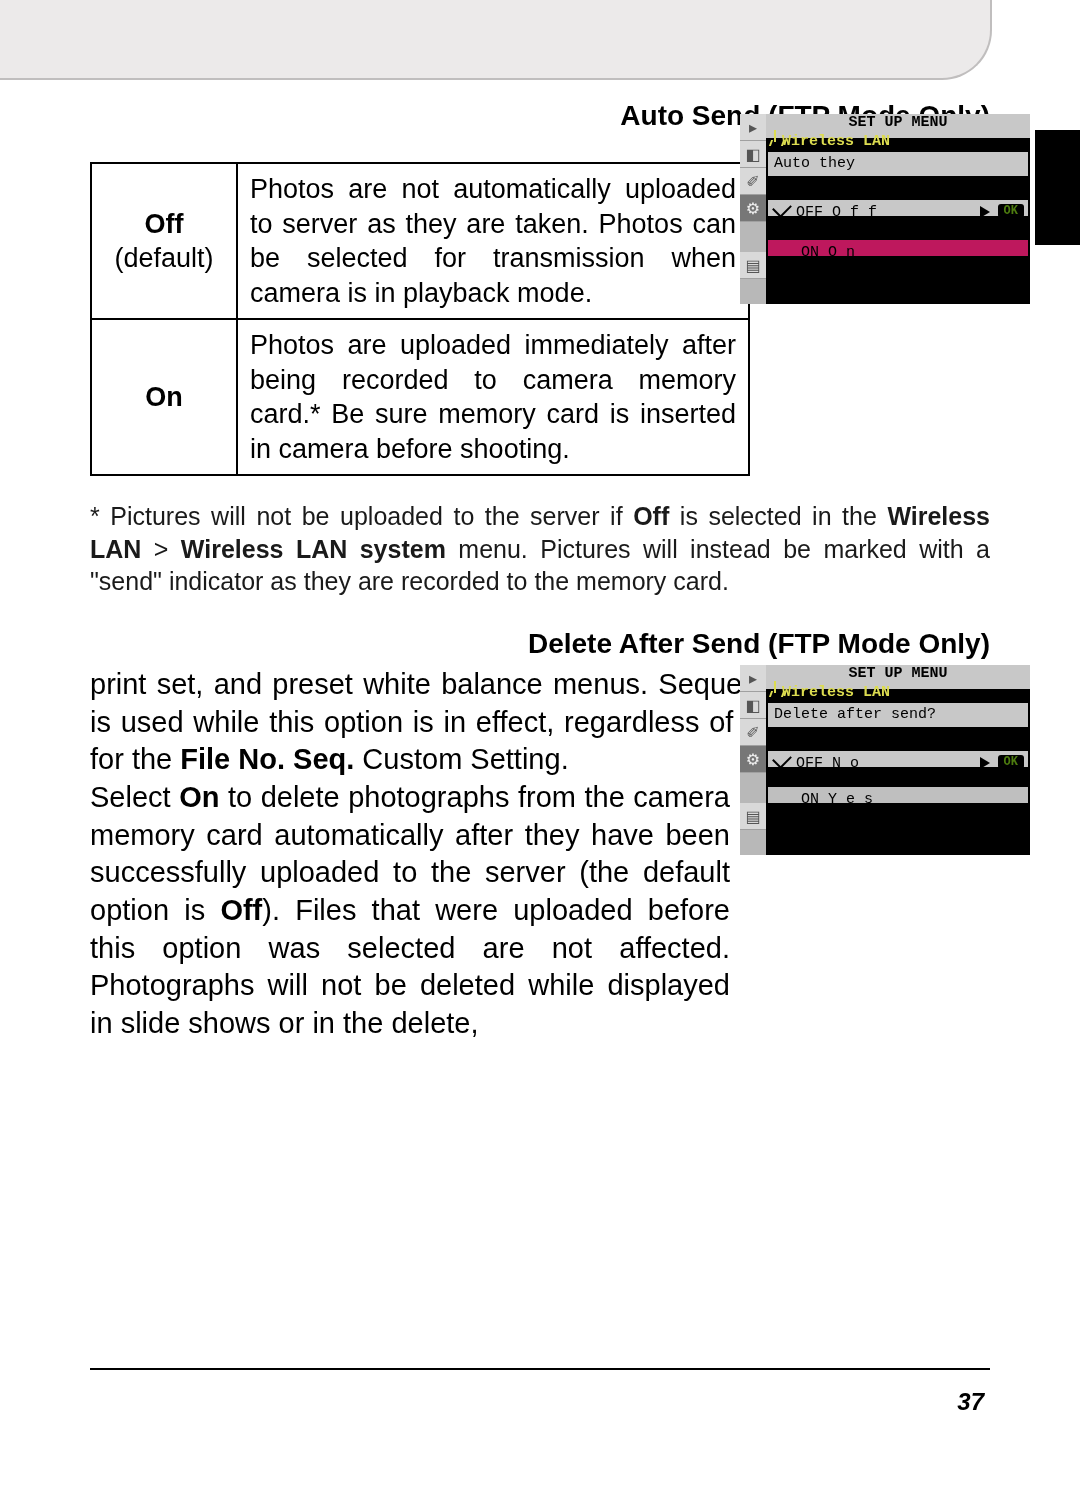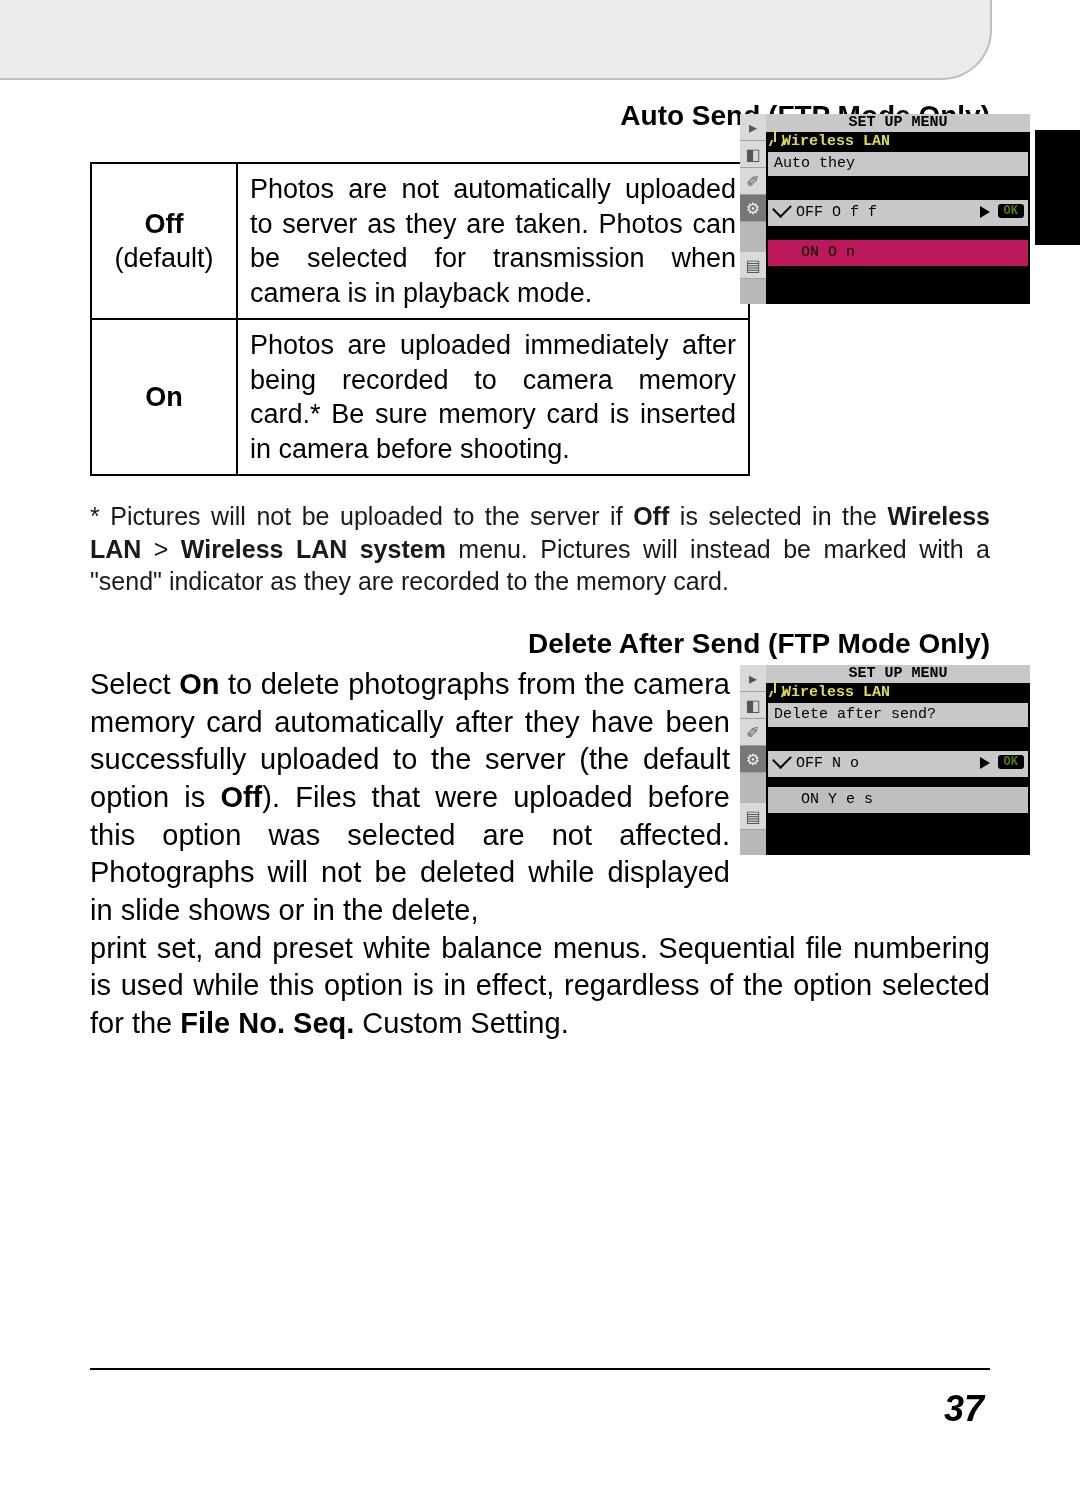--- a/index.html
+++ b/index.html
@@ -52,39 +52,39 @@
     position:absolute;left:0;top:0;width:26px;height:190px;
     background:#b8b8b8;
   }
   .lcd .side-ic{
     width:26px;height:26px;
     display:flex;align-items:center;justify-content:center;
     font-size:16px;color:#555;
     background:#d9d9d9;border-bottom:1px solid #a0a0a0;
   }
   .lcd .title{
-    position:absolute;left:26px;top:0;right:0;height:18px;
+    position:absolute;left:26px;top:0;right:0;height:24px;
     background:#c8c8c8;color:#000;
     font:700 15px/18px "Courier New",monospace;
     text-align:center;
   }
   .lcd .sub{
     position:absolute;left:28px;top:18px;right:2px;height:20px;
     color:#dcdc50;
     font:700 15px/20px "Courier New",monospace;
   }
   .lcd .sub::before{content:"";}
   .lcd .hdr{
     position:absolute;left:28px;top:38px;right:2px;height:24px;
     background:#c8c8c8;color:#000;
     font:400 15px/24px "Courier New",monospace;
     padding-left:6px;box-sizing:border-box;
   }
   .lcd .row{
-    position:absolute;left:28px;right:2px;height:26px;
+    position:absolute;left:28px;right:2px;height:16px;
     background:#c8c8c8;color:#000;
     font:400 15px/26px "Courier New",monospace;
     padding-left:6px;box-sizing:border-box;
   }
   .lcd .row.sel{
     color:#000;
   }
   .lcd .row .ok{
     position:absolute;right:4px;top:4px;
     font:700 12px/14px "Courier New",monospace;
@@ -137,21 +137,21 @@
     margin:0;
     text-align:justify;
   }
   p.body.narrow{width:640px;}
   .hr{
     position:absolute;left:90px;right:90px;top:1368px;
     border-top:2px solid #000;
   }
   .pagenum{
     position:absolute;right:96px;top:1388px;
-    font-style:italic;font-weight:700;font-size:36px;
+    font-style:italic;font-weight:700;font-size:24px;
   }
   .antenna{
     display:inline-block;width:14px;height:14px;position:relative;
     vertical-align:-1px;
   }
   .antenna::before{
     content:"";position:absolute;left:6px;top:-2px;width:2px;height:12px;background:#dcdc50;
   }
   .antenna::after{
     content:"";position:absolute;left:2px;top:8px;width:10px;height:6px;
@@ -233,23 +233,23 @@
     <div class="row sel" style="top:86px">
       <span class="check"></span><span>OFF  N o</span>
       <span class="tri"></span>
       <span class="ok">OK</span>
     </div>
     <div class="row" style="top:122px;background:#bfbfbf">
       &nbsp;&nbsp;&nbsp;<span>ON  Y e s</span>
     </div>
   </div>
 
+  <p class="body" style="width:900px">
+    <span>print set, and preset white balance menus.  Sequential file numbering is used while this option is in effect, regardless of the option selected for the </span><b>File No. Seq.</b><span> Custom Setting.</span>
+  </p>
   <p class="body narrow">
     <span>Select </span><b>On</b><span> to delete photographs from the camera memory card automatically after they have been successfully uploaded to the server (the default option is </span><b>Off</b><span>).  Files that were uploaded before this option was selected are not affected.  Photographs will not be deleted while displayed in slide shows or in the delete,</span>
   </p>
-  <p class="body" style="width:900px">
-    <span>print set, and preset white balance menus.  Sequential file numbering is used while this option is in effect, regardless of the option selected for the </span><b>File No. Seq.</b><span> Custom Setting.</span>
-  </p>
 
 </div>
 
 <div class="hr"></div>
 <div class="pagenum">37</div>
 
 </body></html>

